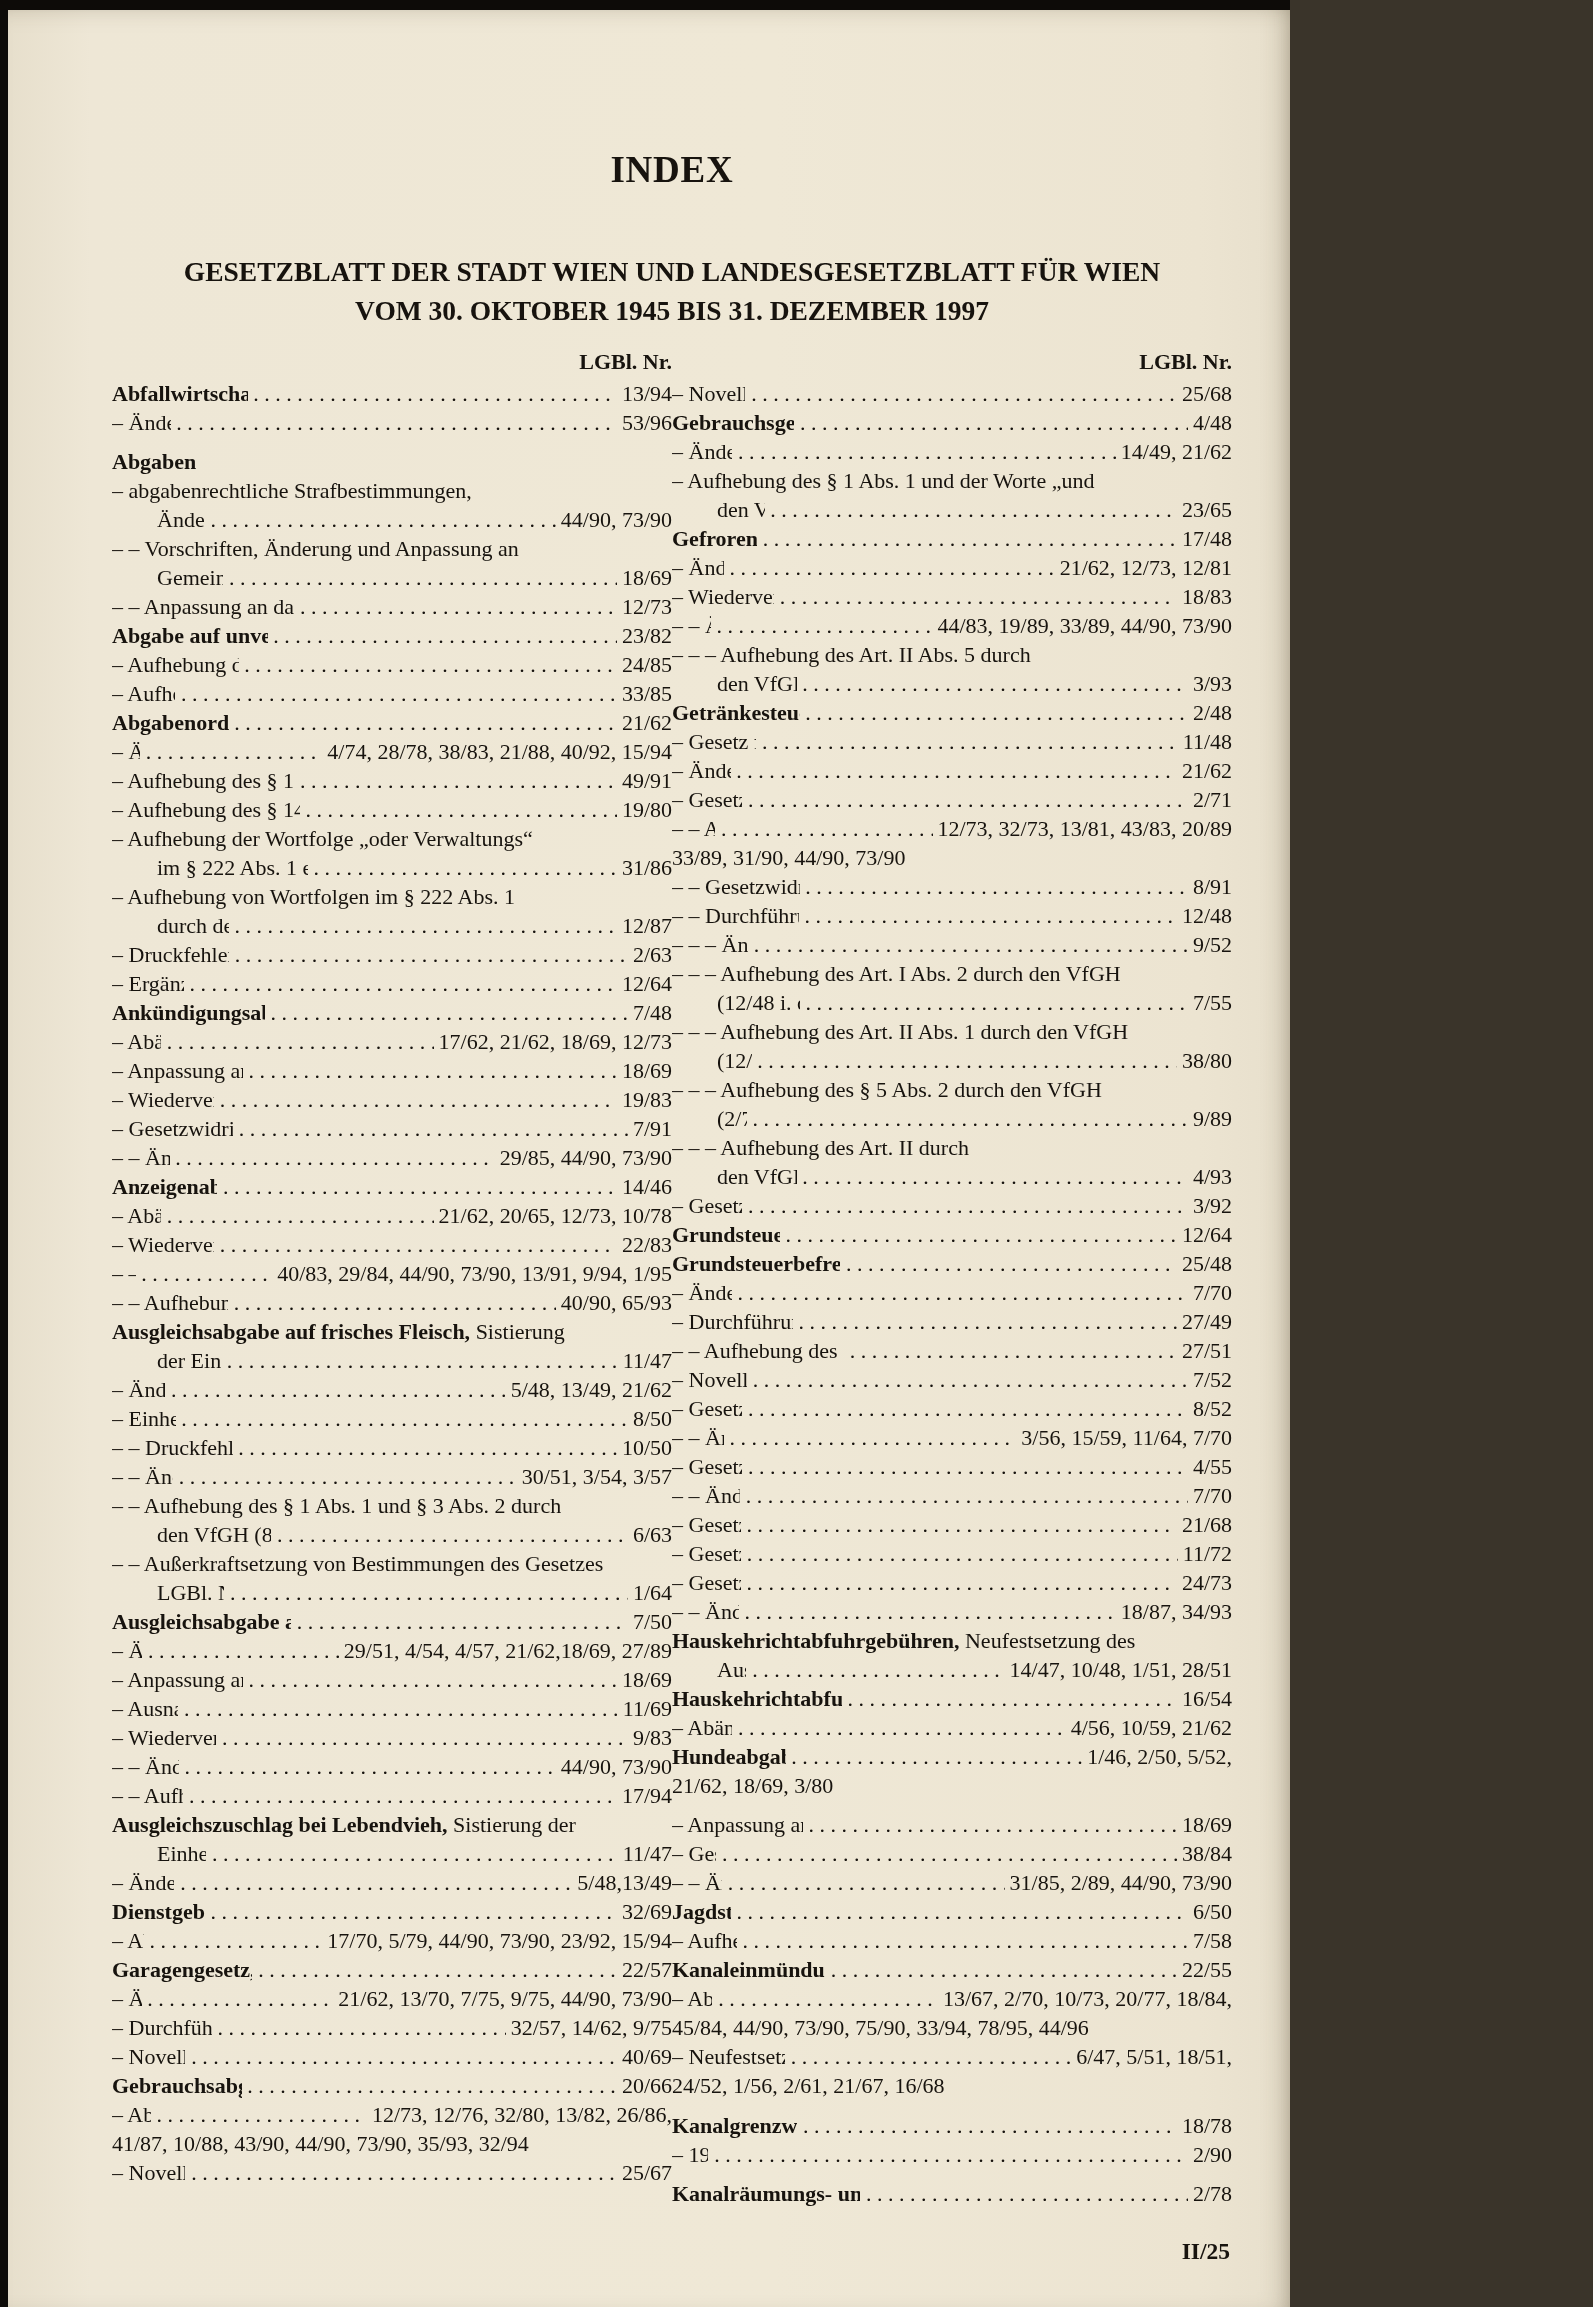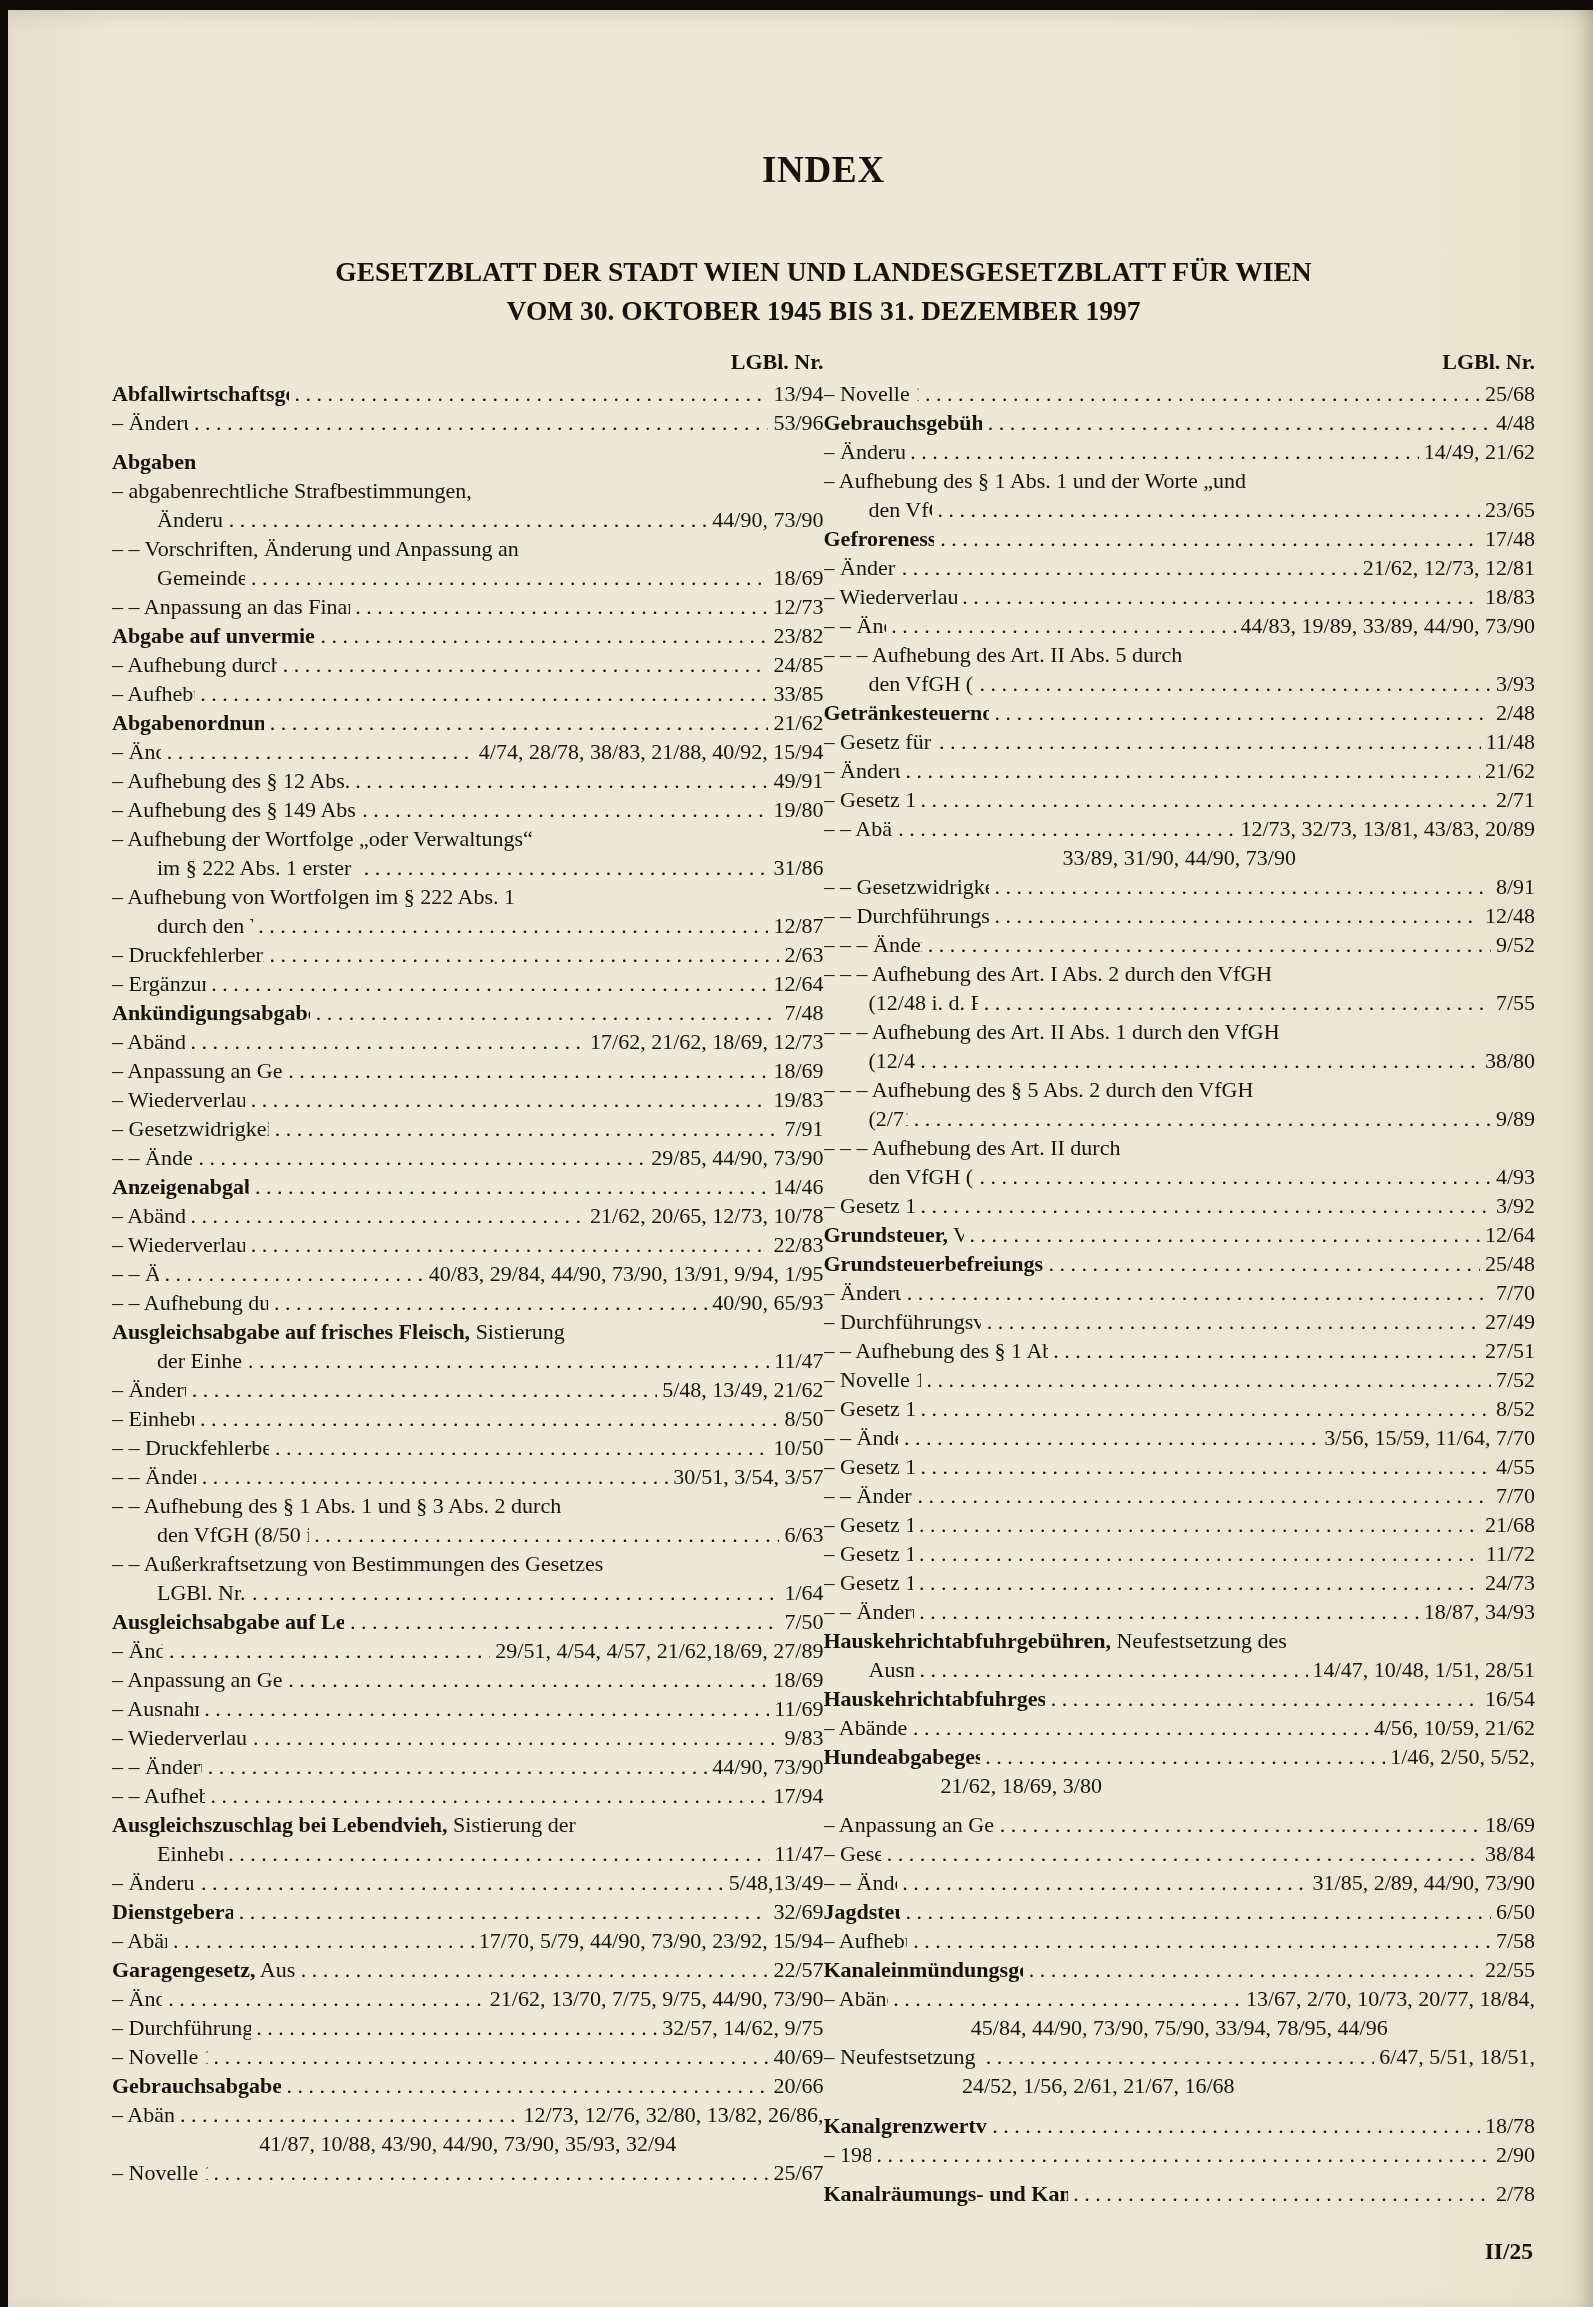--- a/index.html
+++ b/index.html
@@ -4,21 +4,21 @@
 <style>
   * { box-sizing: border-box; }
   html, body { margin: 0; padding: 0; }
   body {
     width: 1593px; height: 2307px;
     background: #3a342a;
     font-family: "Liberation Serif", "DejaVu Serif", serif;
   }
   .scan {
     position: relative;
-    width: 1593px; height: 2307px;
+    width: 1290px; height: 2307px;
     background: linear-gradient(90deg, #e6decb 0%, #eee7d6 7%, #efe8d6 60%, #ece4d1 93%, #e7dfcc 100%);
     color: #17130e;
     overflow: hidden;
     box-shadow: inset -18px 0 29px -19.4px rgba(70,58,34,.45),
                 inset 0 19.4px 29px -21px rgba(70,58,34,.5);
     text-decoration: underline;
   }
   .edge-top  { position: absolute; top: 0; left: 0; width: 100%; height: 9.7px; background: #0d0b08; }
   .edge-left { position: absolute; top: 0; left: 0; width: 8px; height: 100%; background: #0d0b08; }
 
@@ -42,21 +42,21 @@
     font-size: 22px; line-height: 31px; margin-bottom: 1.6px;
   }
 
   .line {
     display: flex; align-items: baseline;
     font-size: 22px; line-height: 29px;
     white-space: nowrap;
   }
   .line.gap { margin-top: 10.5px; }
   .line.ind { padding-left: 45px; }
-  .line.refonly { justify-content: center; }
+  .line.refonly { justify-content: flex-start; }
   .txt { flex: 0 1 auto; overflow: hidden; }
   .txt b { font-weight: bold; }
   .leader {
     flex: 1 1 auto; min-width: 11.3px;
     overflow: hidden; white-space: nowrap;
     margin: 0 4.9px 0 5.7px;
   }
   .leader::after {
     content: ". . . . . . . . . . . . . . . . . . . . . . . . . . . . . . . . . . . . . . . . . . . . . . . . . . . . . . . . . . . . . . . . . . . . . . . .";
   }

